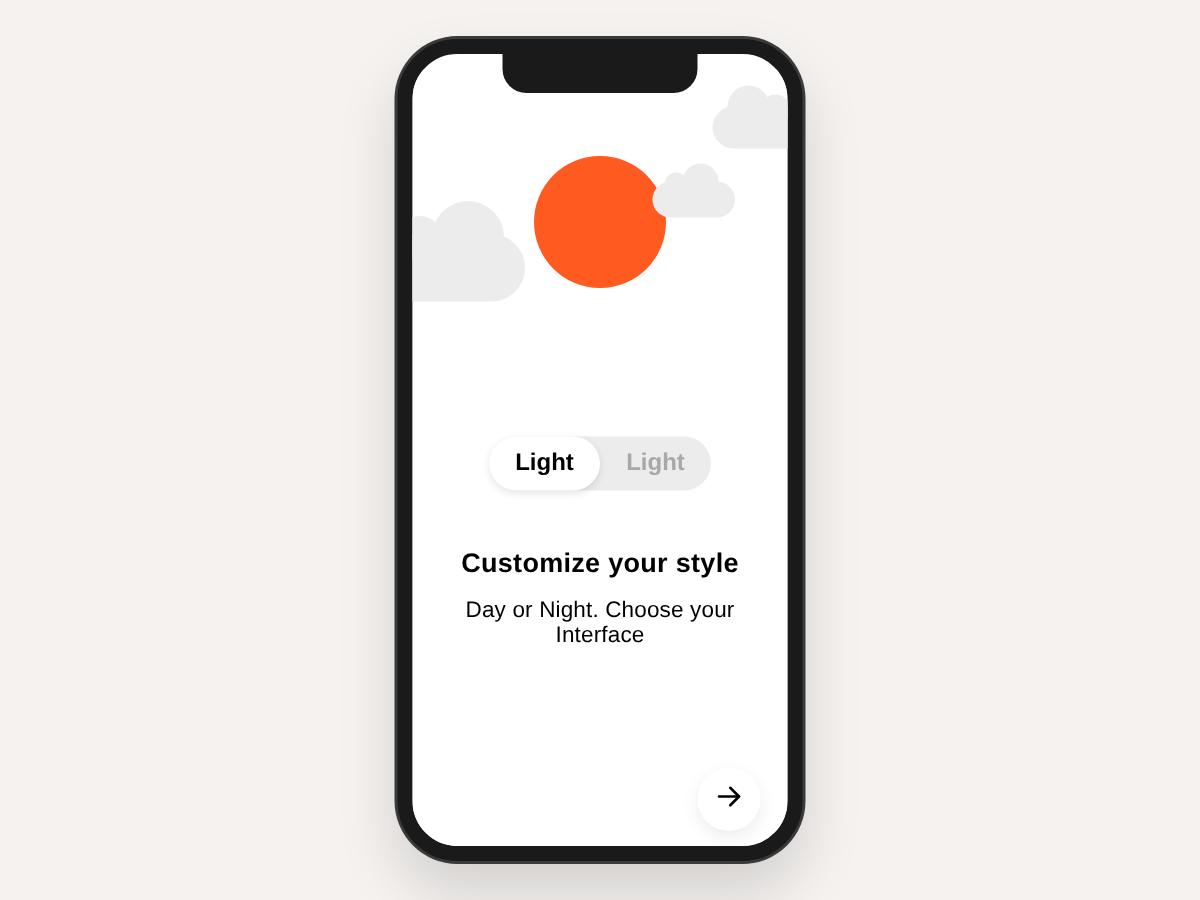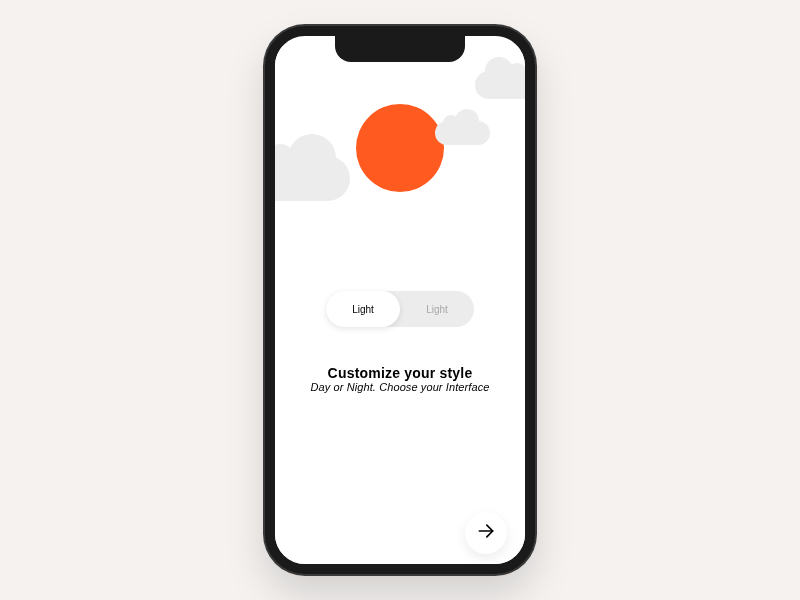--- a/index.html
+++ b/index.html
@@ -159,22 +159,22 @@
       border-radius: 30px;
       width: 148px;
       height: 36px;
       position: relative;
     }
     .toggle-option {
       flex: 1;
       display: flex;
       align-items: center;
       justify-content: center;
-      font-size: 10px;
-      font-weight: 400;
+      font-size: 16px;
+      font-weight: 700;
       z-index: 1;
       cursor: pointer;
     }
     .toggle-option.active {
       color: #000;
     }
     .toggle-option.inactive {
       color: #a8a8a8;
     }
     .toggle-thumb {
@@ -186,31 +186,30 @@
       background: #ffffff;
       border-radius: 30px;
       box-shadow: 0 2px 6px rgba(0,0,0,0.1);
     }
     .text-block {
       text-align: center;
       margin-top: 38px;
       padding: 0 20px;
     }
     .heading {
-      font-size: 14px;
+      font-size: 18px;
       font-weight: 700;
       color: #000;
       letter-spacing: 0.2px;
     }
     .subheading {
-      font-size: 11px;
+      font-size: 15px;
       color: #000;
-      margin-top: 0;
+      margin-top: 12px;
       letter-spacing: 0.1px;
-      font-style: italic;
     }
     .next-button {
       position: absolute;
       bottom: 20px;
       right: 18px;
       width: 42px;
       height: 42px;
       background: #ffffff;
       border-radius: 50%;
       box-shadow: 0 4px 12px rgba(0,0,0,0.08);

